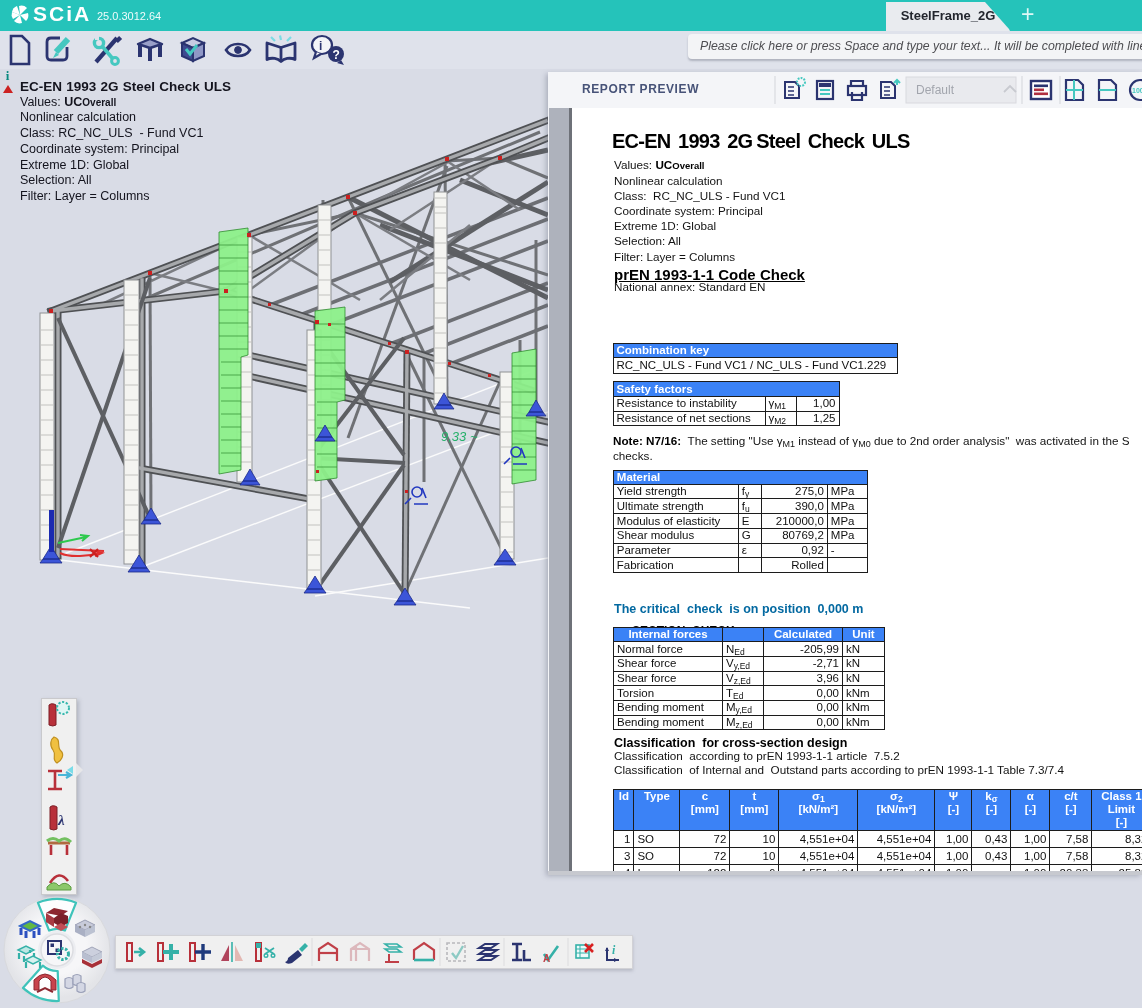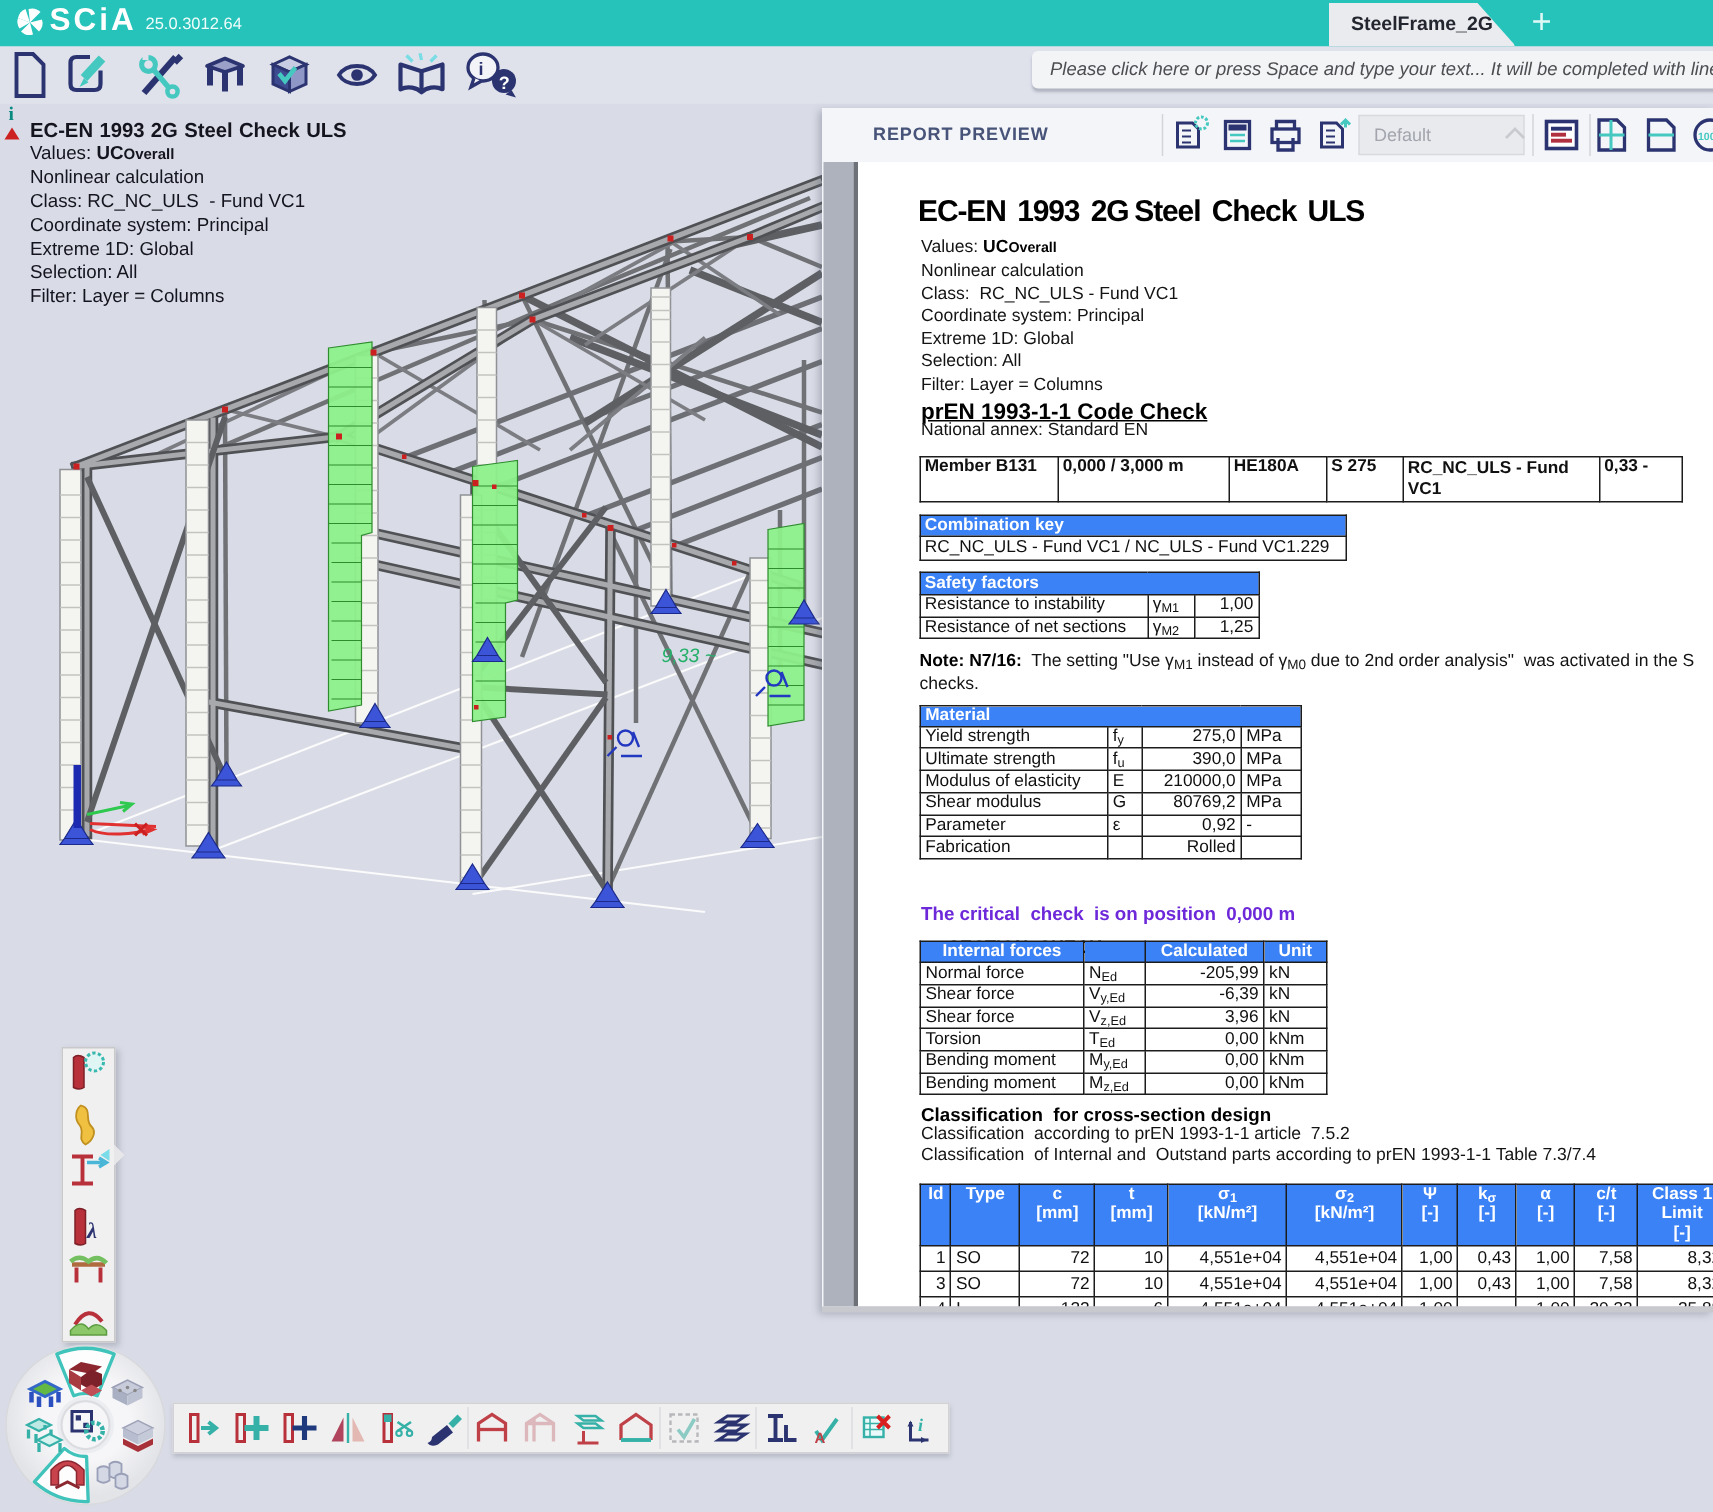--- a/index.html
+++ b/index.html
@@ -372,40 +372,20 @@
         <div class="doc m" style="left:42px;top:49px;">Values: <b>UC</b><b style="font-size:9.5px;">Overall</b><br>
         Nonlinear calculation<br>
         Class:&nbsp; RC_NC_ULS - Fund VC1<br>
         Coordinate system: Principal<br>
         Extreme 1D: Global<br>
         Selection: All<br>
         Filter: Layer = Columns</div>
         <div class="doc" style="left:42px;top:158px;font-size:15px;font-weight:bold;color:#000;text-decoration:underline;">prEN 1993-1-1 Code Check</div>
         <div class="doc m" style="left:42px;top:171px;">National annex: Standard EN</div>
 
-        <table class="doc" style="left:40.5px;top:195.5px;width:508px;">
-          <colgroup>
-              <col style="width:92px">
-              <col style="width:114px">
-              <col style="width:65px">
-              <col style="width:51px">
-              <col style="width:131px">
-              <col style="width:55px">
-            </colgroup>
-          <tbody>
-              <tr>
-                <td class="b" style="height:29px;vertical-align:top;">Member B131</td>
-                <td class="b" style="vertical-align:top;">0,000 / 3,000 m</td>
-                <td class="b" style="vertical-align:top;">HE180A</td>
-                <td class="b" style="vertical-align:top;">S 275</td>
-                <td class="b" style="vertical-align:top;white-space:normal;line-height:14.5px;">RC_NC_ULS - Fund VC1</td>
-                <td class="b" style="vertical-align:top;">0,33 -</td>
-              </tr>
-        </tbody>
-          </table>
 
         <table class="doc" style="left:40.5px;top:234.5px;width:285px;">
           <tbody>
               <tr>
                 <td class="gh" style="height:13px;">Combination key</td>
               </tr>
           <tr>
                 <td style="height:15px;">RC_NC_ULS - Fund VC1 / NC_ULS - Fund VC1.229</td>
               </tr>
         </tbody>
@@ -480,21 +460,21 @@
           <tr>
                 <td>Fabrication</td>
                 <td></td>
                 <td class="r">Rolled</td>
                 <td></td>
               </tr>
         </tbody>
           </table>
 
         <div class="doc" style="left:42px;top:473.5px;font-size:12px;font-weight:bold;color:#000;margin-top:42px;">...::SECTION&nbsp; CHECK::...</div>
-        <div class="doc" style="left:42px;top:494px;font-size:12.5px;font-weight:bold;color:#6d28d9;">The critical&nbsp; check&nbsp; is on position&nbsp; 0,000 m</div>
+        <div class="doc" style="left:42px;top:494px;font-size:12.5px;font-weight:bold;color:#0369a1;">The critical&nbsp; check&nbsp; is on position&nbsp; 0,000 m</div>
 
         <table class="doc" style="left:41px;top:518.6px;width:271px;">
           <colgroup>
               <col style="width:109px">
               <col style="width:41px">
               <col style="width:79px">
               <col style="width:42px">
             </colgroup>
           <tbody>
               <tr>
@@ -505,21 +485,21 @@
               </tr>
           <tr>
                 <td>Normal force</td>
                 <td>N<sub>Ed</sub></td>
                 <td class="r">-205,99</td>
                 <td>kN</td>
               </tr>
           <tr>
                 <td>Shear force</td>
                 <td>V<sub>y,Ed</sub></td>
-                <td class="r">-6,39</td>
+                <td class="r">-2,71</td>
                 <td>kN</td>
               </tr>
           <tr>
                 <td>Shear force</td>
                 <td>V<sub>z,Ed</sub></td>
                 <td class="r">3,96</td>
                 <td>kN</td>
               </tr>
           <tr>
                 <td>Torsion</td>

